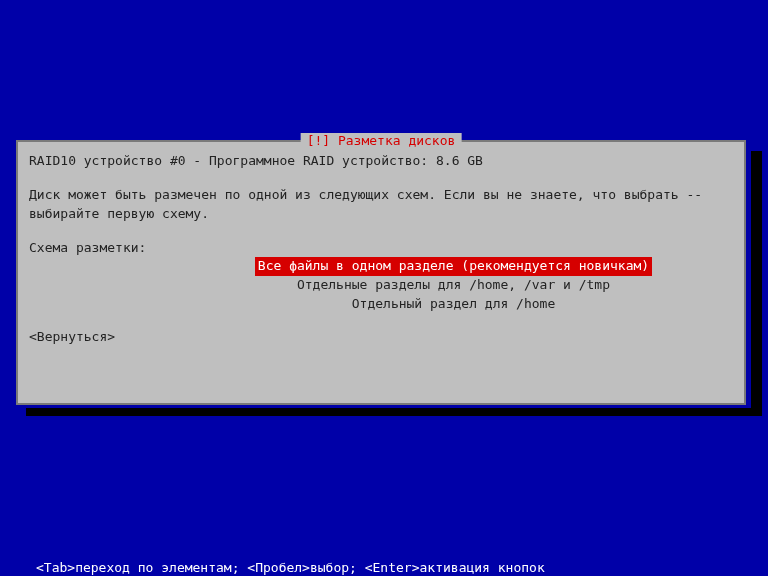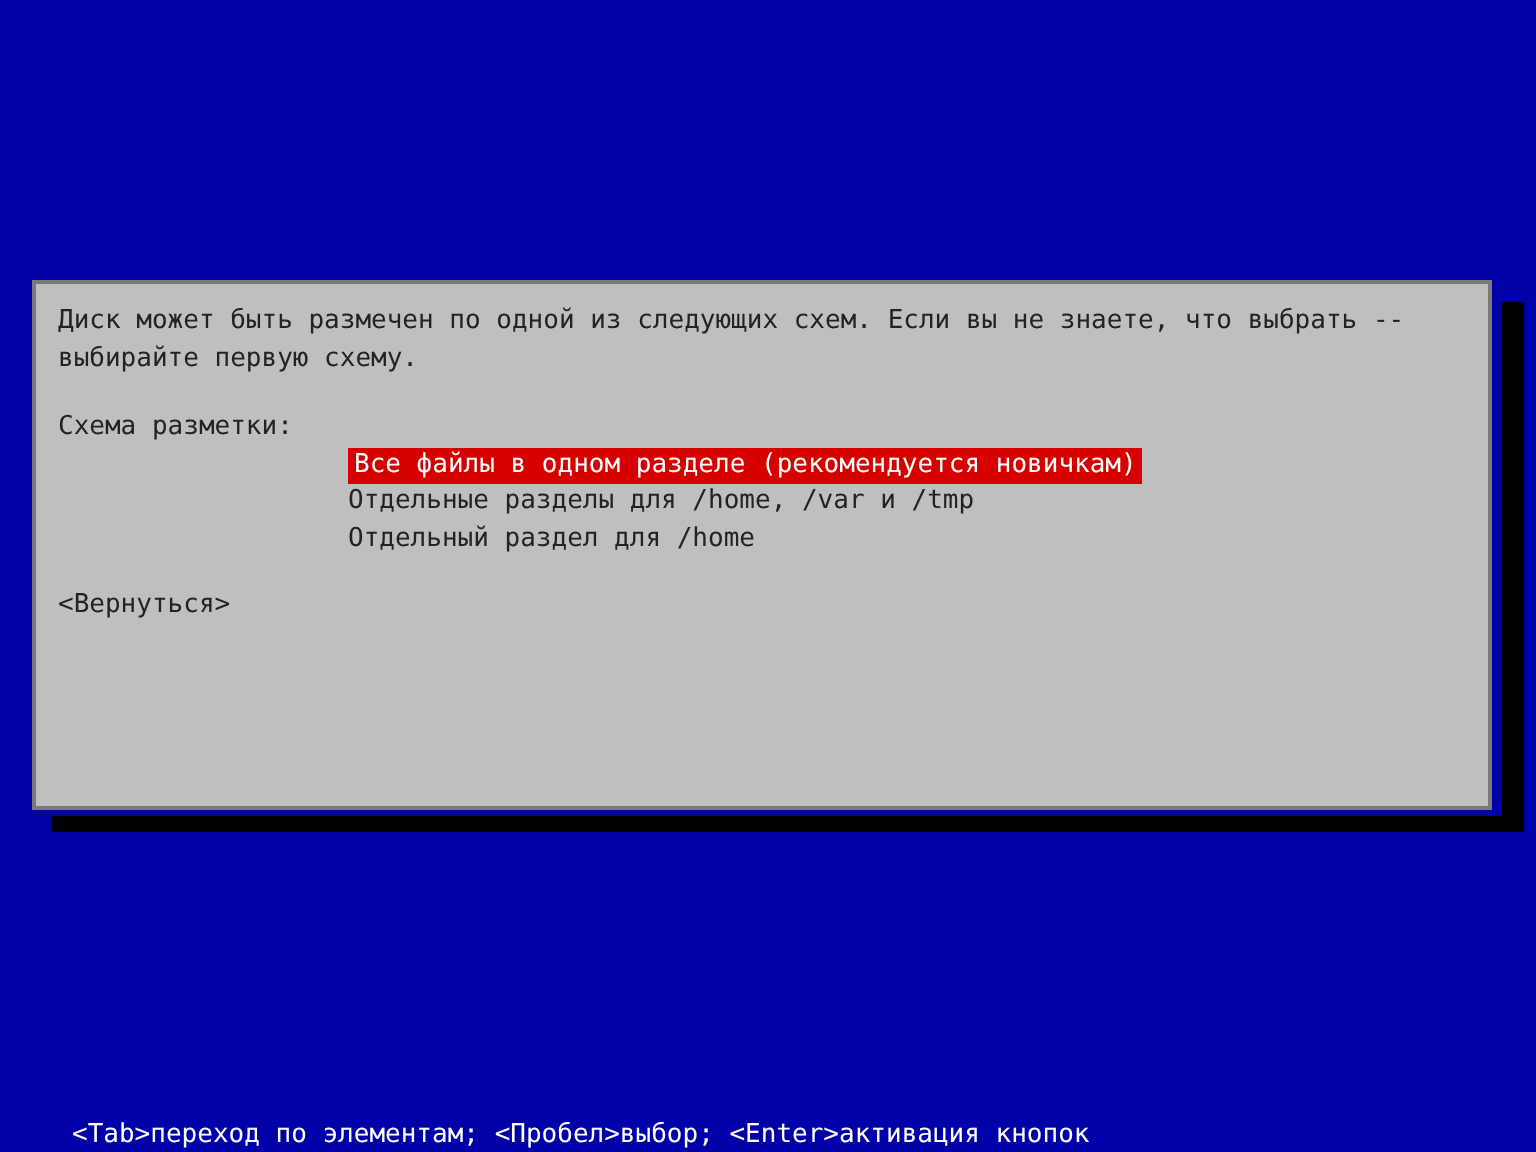--- a/index.html
+++ b/index.html
@@ -72,20 +72,21 @@
       white-space: nowrap;
       cursor: pointer;
     }
     .option.selected {
       background: #d60000;
       color: #ffffff;
       padding: 0 3px;
     }
     .option-line {
       line-height: 1.45;
+      text-align: center;
     }
     .back-btn {
       display: inline-block;
       cursor: pointer;
     }
     .status-bar {
       position: absolute;
       bottom: 0;
       left: 16px;
       width: 100%;
@@ -94,21 +95,25 @@
       white-space: nowrap;
     }
   </style>
 </head>
 <body>
 
 <div class="shadow shadow-right"></div>
 <div class="shadow shadow-bottom"></div>
 
 <div class="dialog">
+  <div class="dialog-title">
+    <span>[!] Разметка дисков</span>
+  </div>
   <div class="dialog-inner">
+    <div class="paragraph">RAID10 устройство #0 - Программное RAID устройство: 8.6 GB</div>
     <div class="paragraph">Диск может быть размечен по одной из следующих схем. Если вы не знаете, что выбрать -- выбирайте первую схему.</div>
     <div class="section-label">Схема разметки:</div>
     <div class="options">
       <div class="option-line"><span class="option selected">Все файлы в одном разделе (рекомендуется новичкам)</span></div>
       <div class="option-line"><span class="option">Отдельные разделы для /home, /var и /tmp</span></div>
       <div class="option-line"><span class="option">Отдельный раздел для /home</span></div>
     </div>
     <div class="back-btn">&lt;Вернуться&gt;</div>
   </div>
 </div>

